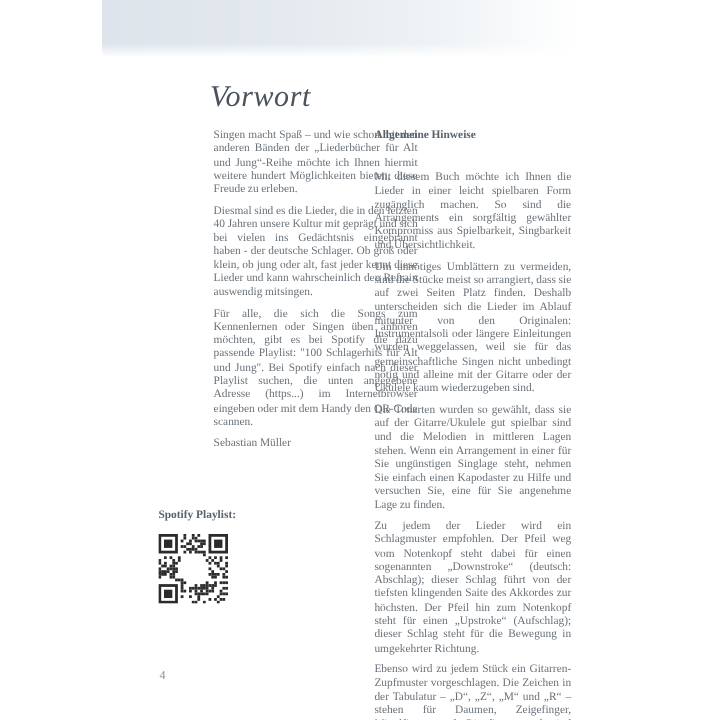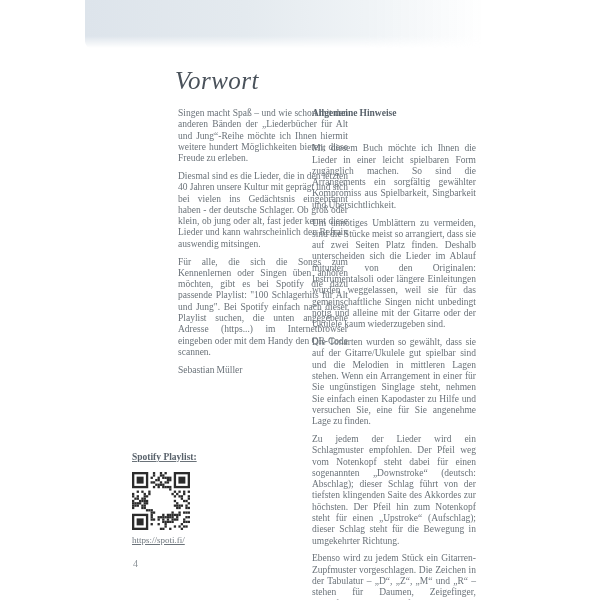--- a/index.html
+++ b/index.html
@@ -29,22 +29,22 @@
     font-size:9.5px;line-height:11.3px;text-align:justify;
     hyphens:auto;-webkit-hyphens:auto;word-spacing:-0.2px;
   }
   .col-left{left:132px;width:170px;margin-left:46px;}
   .col-right{left:312px;width:164px;}
   .col p{margin:0 0 6.5px 0;}
   .col .heading{font-weight:bold;color:#59626b;margin:0 0 24px 0;text-align:left;}
   .signature{text-align:left;margin-top:1px;color:#6a7279;}
 
   .playlist-block{
-    position:absolute;left:132px;top:452px;width:180px;color:#6a7279;
-    font-size:9.5px;line-height:11.3px;text-decoration:underline;
+    position:absolute;left:132px;top:425px;width:180px;color:#6a7279;
+    font-size:9.5px;line-height:11.3px;
   }
   .playlist-label{font-weight:bold;color:#59626b;margin:0 0 9px 0;}
   .playlist-name{margin:0 0 8px 0;}
   .qr{display:block;margin:0 0 5px 0;}
   .qr-url{font-size:9px;color:#70787f;}
 
   .page-num{
     position:absolute;left:133px;top:558px;
     font-size:10px;color:#8b9298;
   }
@@ -231,18 +231,17 @@
         <rect x="0" y="0" width="7" height="7" fill="#2b2b2b"></rect>
         <rect x="1" y="1" width="5" height="5" fill="#fff"></rect>
         <rect x="2" y="2" width="3" height="3" fill="#2b2b2b"></rect>
         <rect x="18" y="0" width="7" height="7" fill="#2b2b2b"></rect>
         <rect x="19" y="1" width="5" height="5" fill="#fff"></rect>
         <rect x="20" y="2" width="3" height="3" fill="#2b2b2b"></rect>
         <rect x="0" y="18" width="7" height="7" fill="#2b2b2b"></rect>
         <rect x="1" y="19" width="5" height="5" fill="#fff"></rect>
         <rect x="2" y="20" width="3" height="3" fill="#2b2b2b"></rect>
       </svg>
-    <div class="qr-url">https://spoti.fi/</div>
   </div>
 
   <div class="page-num">4</div>
 
 </div>
 
 </body></html>

